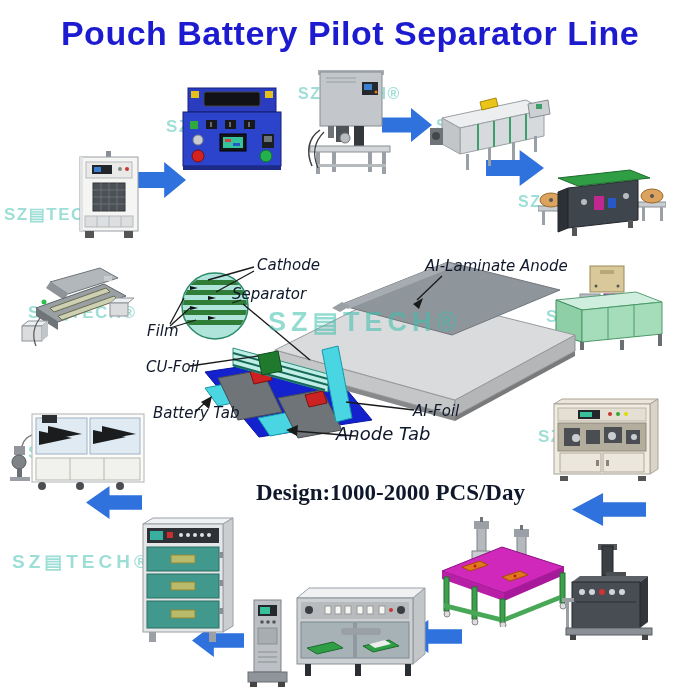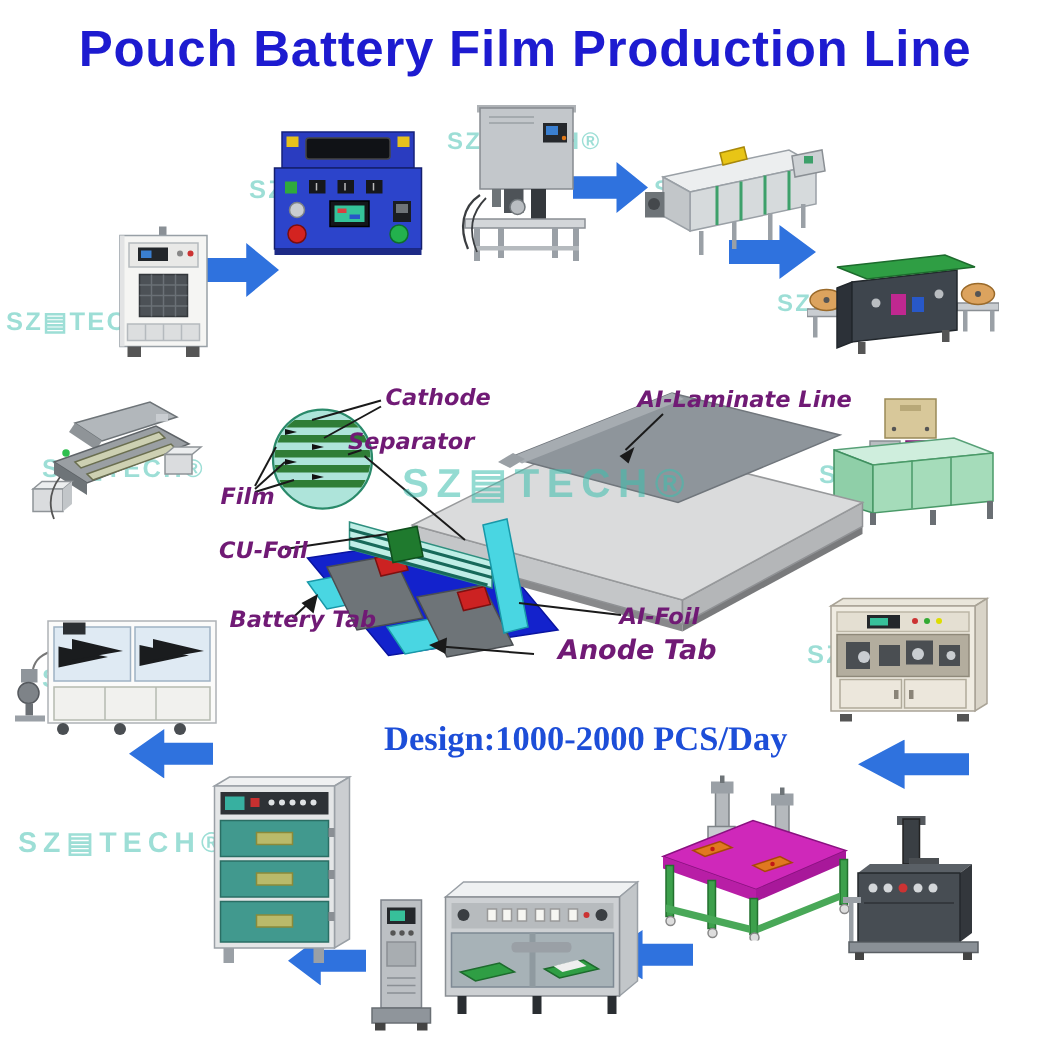--- a/index.html
+++ b/index.html
@@ -1,38 +1,38 @@
 <!DOCTYPE html>
 <html><head>
 <meta charset="utf-8">
 <style>
   html,body{margin:0;padding:0}
   body{width:700px;height:700px;position:relative;overflow:hidden;background:#ffffff;
        font-family:"Liberation Sans",sans-serif}
   #title{position:absolute;left:0;top:14px;width:700px;text-align:center;
          font-size:34px;font-weight:800;letter-spacing:.5px;color:#1d1bd0;z-index:6}
   #capacity{position:absolute;left:256px;top:480px;font-family:"Liberation Serif",serif;
-            font-weight:700;font-size:23px;color:#1d4ed8;z-index:6;white-space:nowrap}
+            font-weight:700;font-size:23px;color:#0f172a;z-index:6;white-space:nowrap}
   .wm{position:absolute;color:#3dbfae;opacity:.5;font-weight:700;letter-spacing:1.5px;
       font-size:17px;white-space:nowrap;z-index:1;font-family:"Liberation Sans",sans-serif}
   .wm.big{font-size:27px;letter-spacing:5px;z-index:3;opacity:.55}
   .arrow{position:absolute;background:#2f72de;z-index:2;
          clip-path:polygon(0% 50%,42% 0%,42% 28%,100% 28%,100% 72%,42% 72%,42% 100%)}
   .arrow.right{transform:scaleX(-1)}
   .m{position:absolute;z-index:2}
   .m svg{width:100%;height:100%;display:block}
   #cell-diagram{position:absolute;left:120px;top:240px;width:470px;height:230px;z-index:2}
   .dlabel{position:absolute;z-index:5;font-family:"DejaVu Sans",sans-serif;font-style:italic;
-          font-weight:700;font-size:15px;color:#701a75;white-space:nowrap}
+          font-weight:400;font-size:15px;color:#0f172a;white-space:nowrap}
   .dlabel.lg{font-size:18px}
 </style>
 </head>
 <body>
 
-<div id="title">Pouch Battery Film Production Line</div>
+<div id="title">Pouch Battery Pilot Separator Line</div>
 <div id="capacity">Design:1000-2000 PCS/Day</div>
 
 <div class="wm" style="left:4px;top:204px">SZ▤TECH®</div>
 <div class="wm" style="left:166px;top:116px">SZ▤TECH®</div>
 <div class="wm" style="left:298px;top:84px;font-size:16px">SZ▤TECH®</div>
 <div class="wm" style="left:436px;top:116px;font-size:16px">SZ▤TECH®</div>
 <div class="wm" style="left:518px;top:192px;font-size:16px">SZ▤TECH®</div>
 <div class="wm" style="left:546px;top:306px">SZ▤TECH®</div>
 <div class="wm big" style="left:268px;top:306px">SZ▤TECH®</div>
 <div class="wm" style="left:538px;top:426px">SZ▤TECH®</div>
@@ -450,15 +450,15 @@
  <polygon points="293,64 303,58 299,69" fill="#1a1a1a"></polygon>
  <polygon points="166,190 178,185 177,196" fill="#1a1a1a"></polygon>
 </svg>
 </div>
 
 <div class="dlabel" style="left:257px;top:256px">Cathode</div>
 <div class="dlabel" style="left:232px;top:285px">Separator</div>
 <div class="dlabel" style="left:147px;top:322px">Film</div>
 <div class="dlabel" style="left:146px;top:358px">CU-Foil</div>
 <div class="dlabel" style="left:153px;top:404px">Battery Tab</div>
-<div class="dlabel" style="left:425px;top:257px">AI-Laminate Line</div>
+<div class="dlabel" style="left:425px;top:257px">AI-Laminate Anode</div>
 <div class="dlabel" style="left:413px;top:402px">AI-Foil</div>
-<div class="dlabel lg" style="left:372px;top:423px">Anode Tab</div>
+<div class="dlabel lg" style="left:336px;top:423px">Anode Tab</div>
 
 </body></html>

